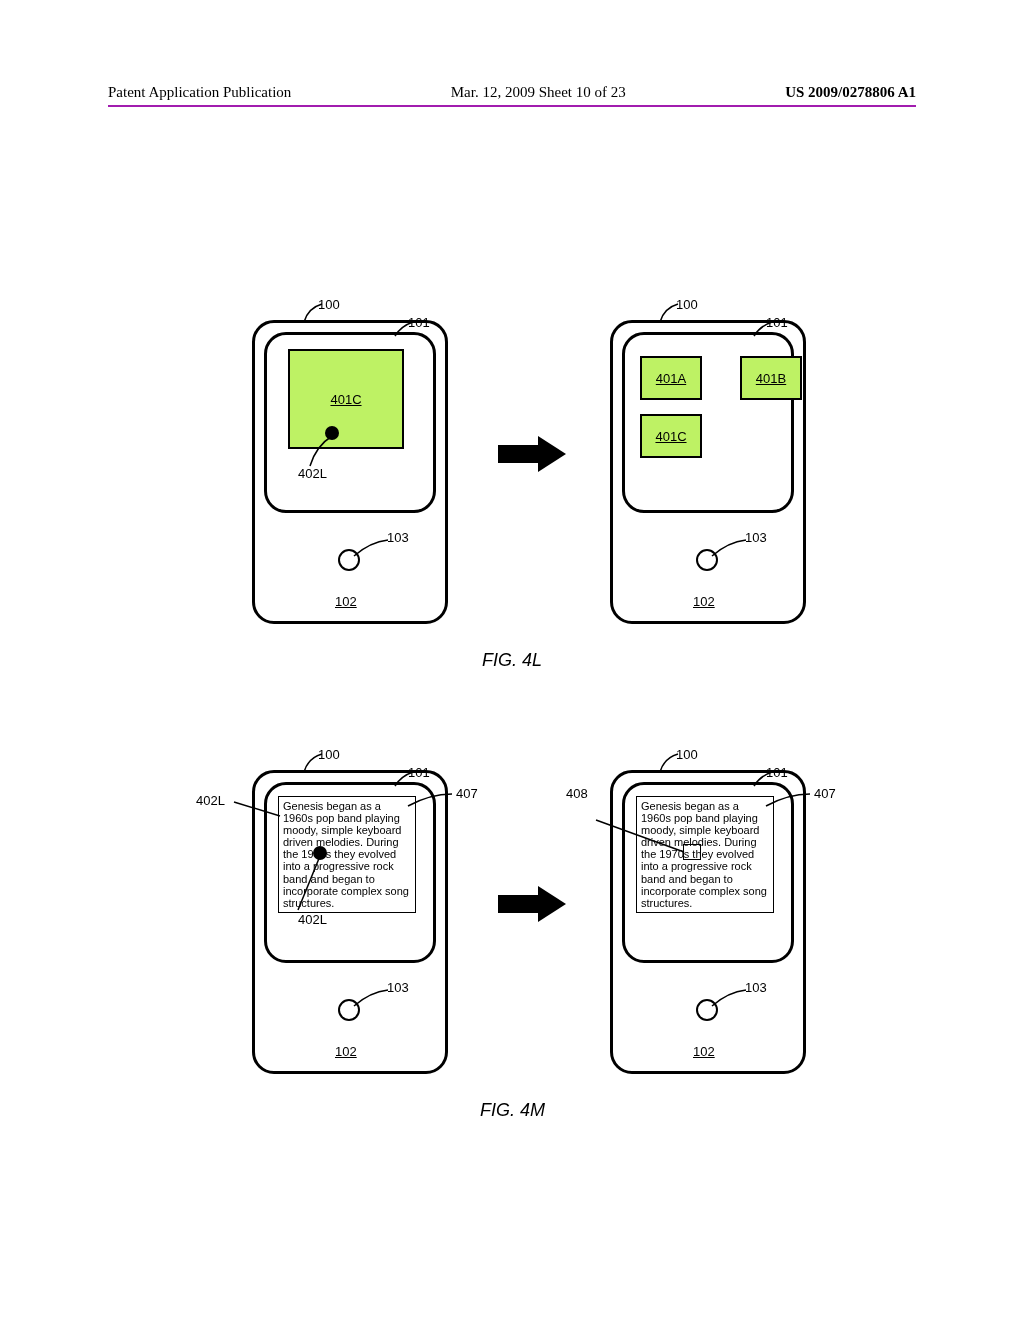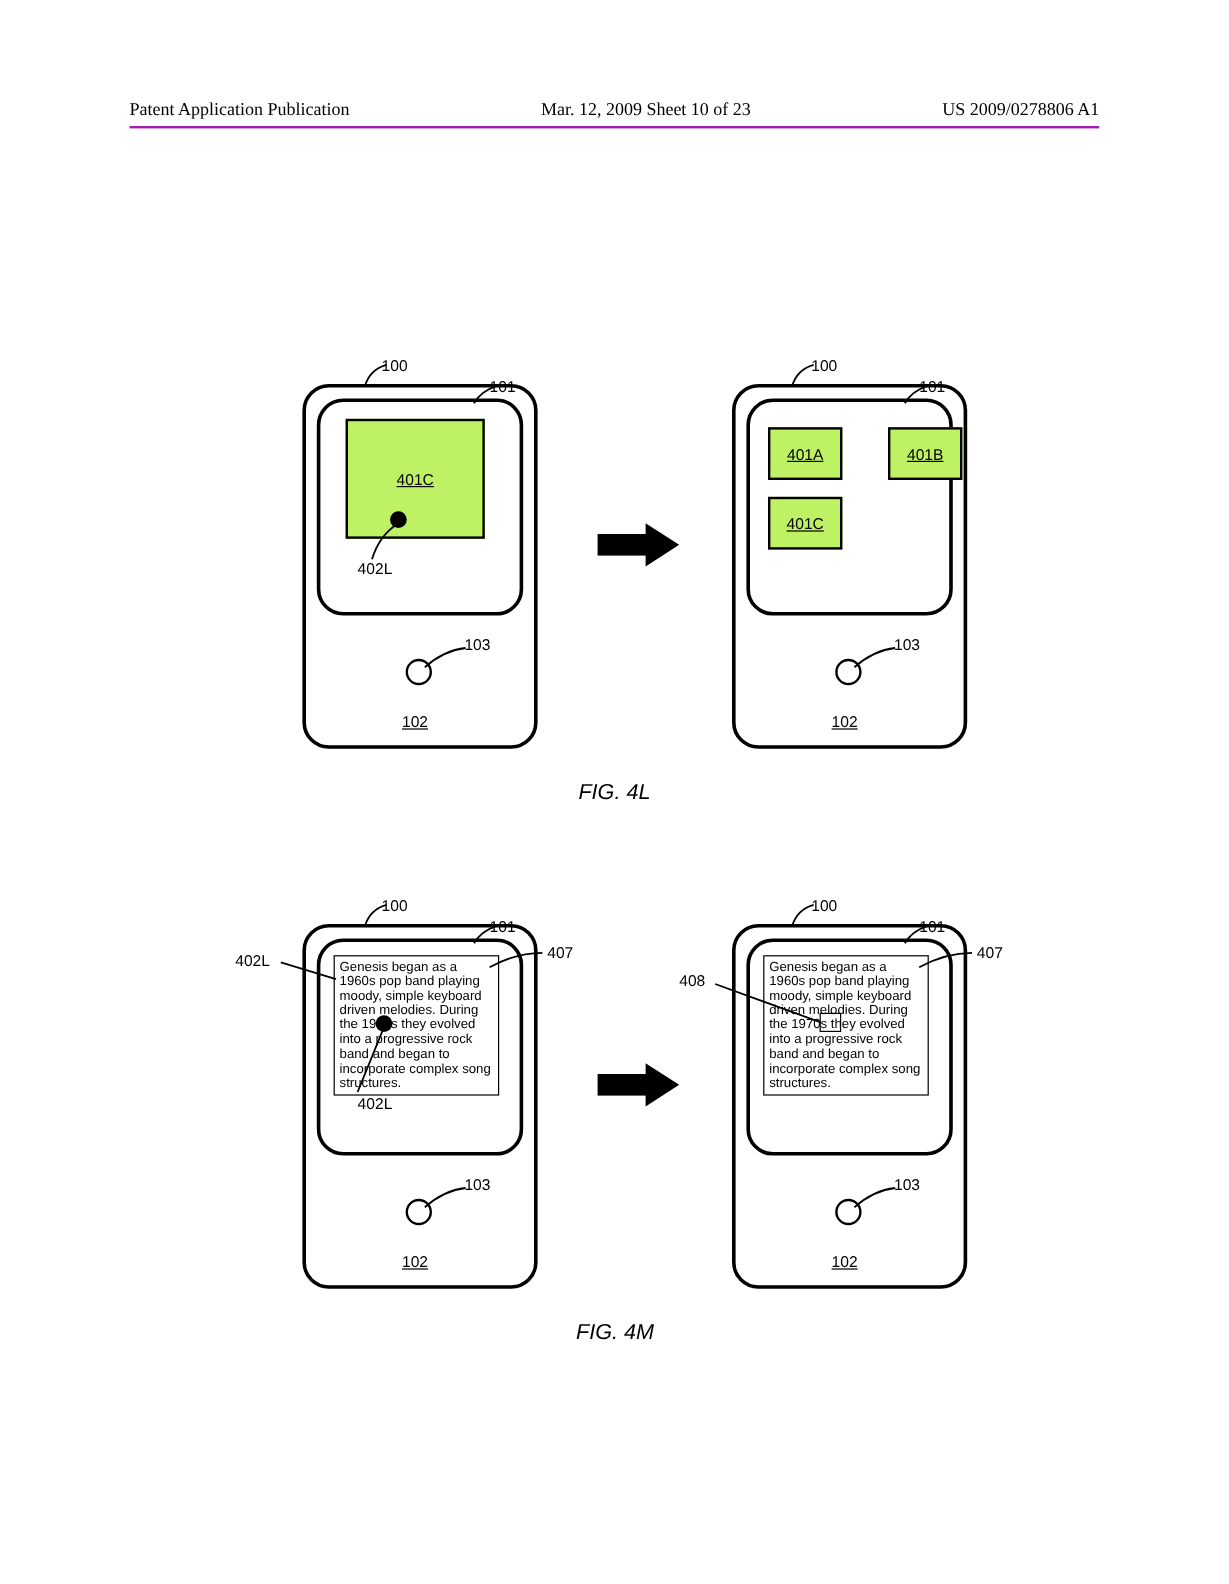--- a/index.html
+++ b/index.html
@@ -15,21 +15,21 @@
     position: absolute;
     top: 84px;
     left: 108px;
     right: 108px;
     display: flex;
     justify-content: space-between;
     font-size: 15px;
     border-bottom: 2px solid #a21caf;
     padding-bottom: 4px;
   }
-  .header .bold { font-weight: normal; }
+  .header .bold { font-weight: bold; }
   .device {
     position: absolute;
     border: 3px solid #000;
     border-radius: 22px;
     background: #fff;
   }
   .screen {
     position: absolute;
     border: 3px solid #000;
     border-radius: 22px;
@@ -221,20 +221,20 @@
     <path d="M2 16 Q 8 6 20 2" fill="none" stroke="#000" stroke-width="1.5"></path>
   </svg>
 <span class="ref-label" style="left:766px; top:765px;">101</span>
 <svg class="lead" style="left:764px; top:792px;" width="50" height="16">
     <path d="M2 14 Q 24 2 46 2" fill="none" stroke="#000" stroke-width="1.5"></path>
   </svg>
 <span class="ref-label" style="left:814px; top:786px;">407</span>
 <svg class="lead" style="left:594px; top:818px;" width="92" height="36">
     <path d="M2 2 L 90 34" fill="none" stroke="#000" stroke-width="1.5"></path>
   </svg>
-<span class="ref-label" style="left:566px; top:810px;">408</span>
+<span class="ref-label" style="left:566px; top:786px;">408</span>
 <svg class="lead" style="left:710px; top:988px;" width="40" height="20">
     <path d="M2 18 Q 18 4 36 2" fill="none" stroke="#000" stroke-width="1.5"></path>
   </svg>
 <span class="ref-label" style="left:745px; top:980px;">103</span>
 <span class="ref-label underline" style="left:693px; top:1044px;">102</span>
 
 <span class="fig-caption" style="left:480px; top:1100px;">FIG. 4M</span>
 
 </body></html>

